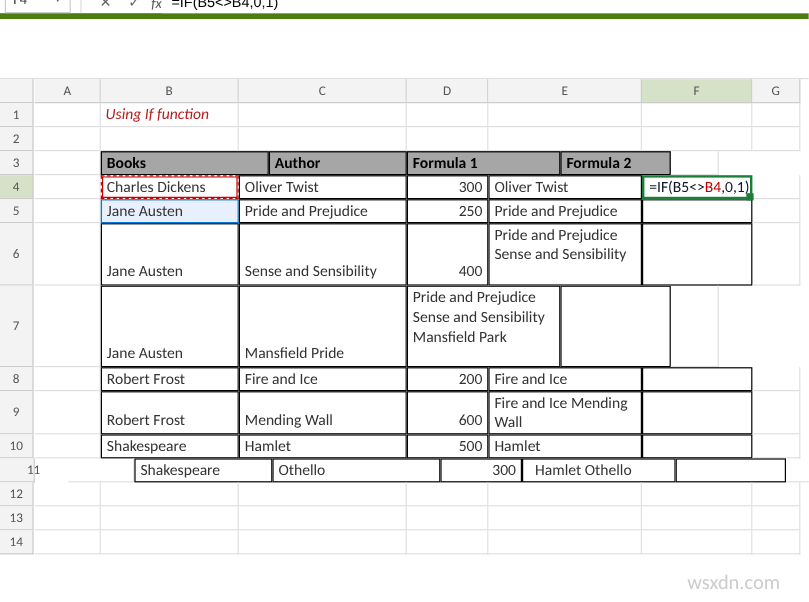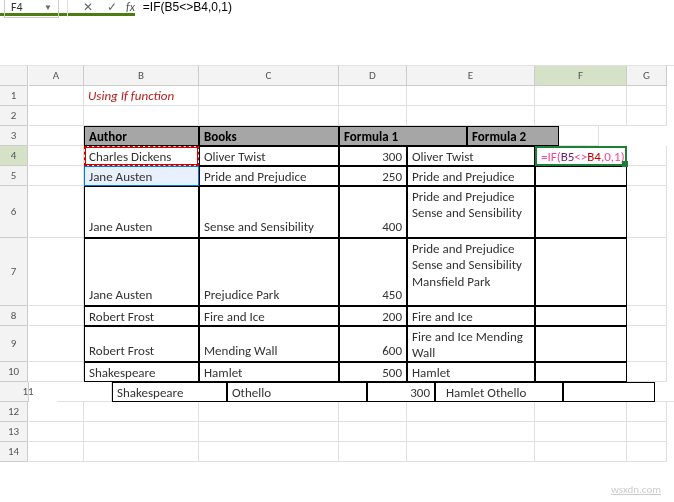--- a/index.html
+++ b/index.html
@@ -1,18 +1,18 @@
 <!DOCTYPE html>
 <html><head>
   <meta charset="utf-8">
   <style>
     * { box-sizing: border-box; margin: 0; padding: 0; }
     body { font-family: Calibri, Arial, sans-serif; font-size: 13px; background: #fff; color: #333; width: 674px; height: 502px; overflow: hidden; position: relative; }
     
-    .formula-bar { display: flex; align-items: center; height: 16px; border-bottom: 3px solid #4d7c0f; background: #fff; }
+    .formula-bar { display: flex; align-items: flex-end; height: 16px; border-bottom: 5px solid #4d7c0f; background: #fff; }
     .name-box { width: 55px; height: 22px; border: 1px solid #ccc; padding: 2px 6px; font-size: 12px; display: flex; align-items: center; justify-content: space-between; margin-left: 4px; }
     .name-box .arrow { font-size: 8px; color: #666; }
     .fb-sep { width: 1px; height: 20px; background: #ddd; margin: 0 8px; }
     .fb-btn { width: 18px; height: 18px; display: flex; align-items: center; justify-content: center; color: #666; font-size: 12px; margin: 0 3px; }
     .fx-label { font-style: italic; font-size: 12px; color: #555; margin-left: 2px; }
     .formula-input { flex: 1; padding: 2px 8px; font-size: 12px; border: none; outline: none; }
     
     .blank-strip { height: 50px; background: #fff; border-bottom: 1px solid #e0e0e0; }
     
     .grid { display: flex; }
@@ -40,27 +40,27 @@
     .title-text { color: #b91c1c; font-style: italic; font-weight: 500; }
     .hdr-cell { background: #a6a6a6; font-weight: bold; color: #000; border: 1px solid #000 !important; }
     .tbl-cell { border: 1px solid #000 !important; background: #fff; }
     .num { justify-content: flex-end; }
     .red-dash { box-shadow: inset 0 0 0 1px #c00; border: 1px dashed #c00 !important; }
     .blue-sel { border: 1px solid #0078d7 !important; background: #e8f0fe; }
     
     .active-cell { border: 2px solid #1a7f37 !important; position: relative; }
     .fill-handle { position: absolute; right: -3px; bottom: -3px; width: 6px; height: 6px; background: #1a7f37; }
     
-    .formula-blue { color: #701a75; }
+    .formula-blue { color: #0f172a; }
     .formula-red { color: #c00000; }
-    .formula-black { color: #ec4899; }
+    .formula-black { color: #0f172a; }
     
     .col-hdr.sel, .row-hdr.sel { background: #d5e2c8; }
     
-    .watermark { position: absolute; right: 13px; bottom: 6px; font-size: 11px; color: #ccc; text-decoration: underline; }
+    .watermark { position: absolute; right: 24px; bottom: 6px; font-size: 17px; color: #ccc; }
     .multi { align-items: flex-end; line-height: 1.25; white-space: normal; }
     .multi-top { align-items: flex-start; }
   </style>
 </head>
 <body>
 
 <div class="formula-bar">
   <div class="name-box">
     <span>F4</span>
     <span class="arrow">▼</span>
@@ -119,22 +119,22 @@
         <div class="cell cw-B"></div>
         <div class="cell cw-C"></div>
         <div class="cell cw-D"></div>
         <div class="cell cw-E"></div>
         <div class="cell cw-F"></div>
         <div class="cell cw-G"></div>
       </div>
 
     <div class="row rh-3">
         <div class="cell cw-A"></div>
+        <div class="cell cw-C hdr-cell">Books</div>
         <div class="cell cw-B hdr-cell">Author</div>
-        <div class="cell cw-C hdr-cell">Books</div>
         <div class="cell cw-E hdr-cell">Formula 1</div>
         <div class="cell cw-F hdr-cell">Formula 2</div>
         <div class="cell cw-G"></div>
       </div>
 
     <div class="row rh-4">
         <div class="cell cw-A"></div>
         <div class="cell cw-B tbl-cell red-dash">Charles Dickens</div>
         <div class="cell cw-C tbl-cell">Oliver Twist</div>
         <div class="cell cw-D tbl-cell num">300</div>
@@ -166,22 +166,21 @@
         <div class="cell cw-C tbl-cell multi">Sense and Sensibility</div>
         <div class="cell cw-D tbl-cell num multi">400</div>
         <div class="cell cw-E tbl-cell multi multi-top">Pride and Prejudice Sense and Sensibility</div>
         <div class="cell cw-F tbl-cell"></div>
         <div class="cell cw-G"></div>
       </div>
 
     <div class="row rh-7">
         <div class="cell cw-A"></div>
         <div class="cell cw-B tbl-cell multi">Jane Austen</div>
-        <div class="cell cw-C tbl-cell multi">Prejudice Park</div>
-        <div class="cell cw-D tbl-cell num multi">450</div>
+        <div class="cell cw-C tbl-cell multi">Mansfield Pride</div>
         <div class="cell cw-E tbl-cell multi multi-top">Pride and Prejudice Sense and Sensibility Mansfield Park</div>
         <div class="cell cw-F tbl-cell"></div>
         <div class="cell cw-G"></div>
       </div>
 
     <div class="row rh-8">
         <div class="cell cw-A"></div>
         <div class="cell cw-B tbl-cell">Robert Frost</div>
         <div class="cell cw-C tbl-cell">Fire and Ice</div>
         <div class="cell cw-D tbl-cell num">200</div>

